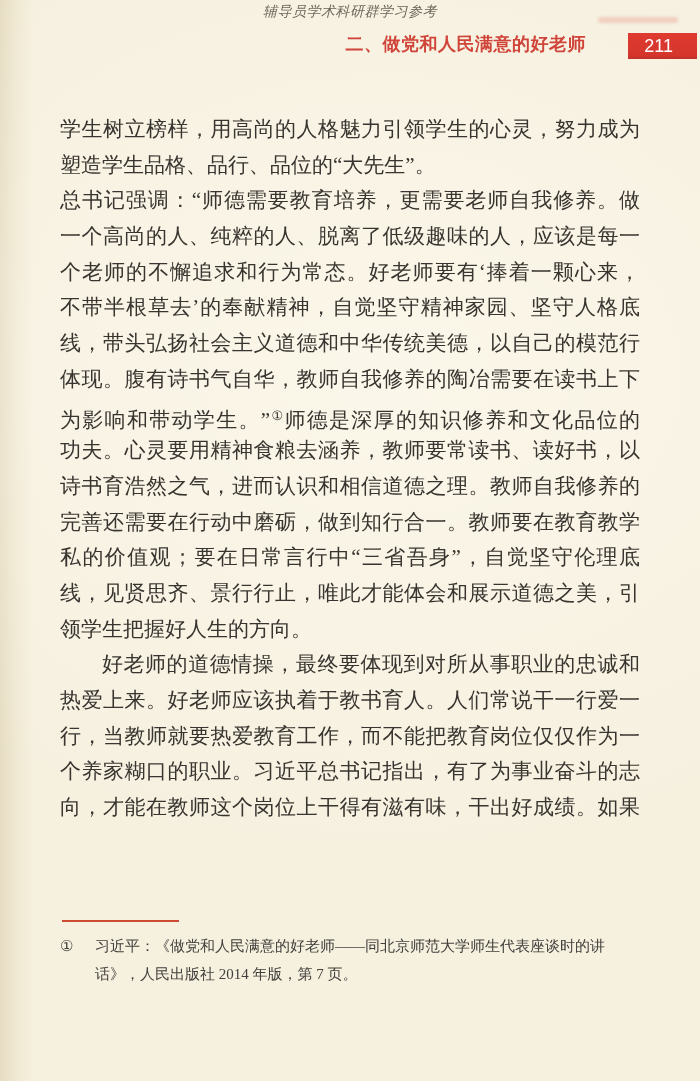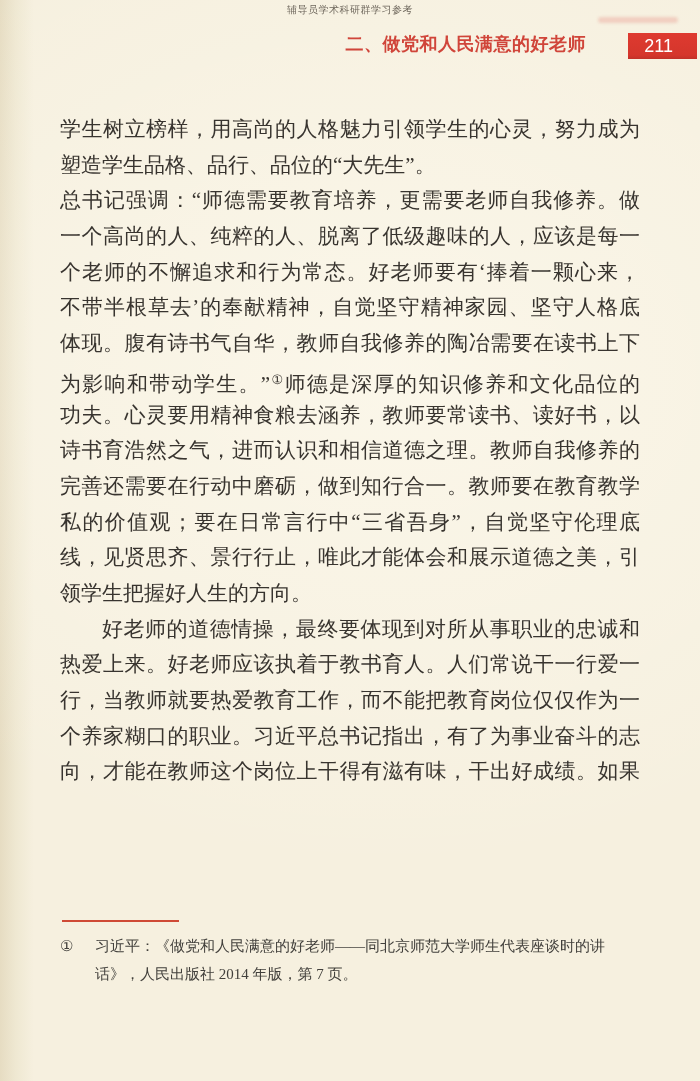--- a/index.html
+++ b/index.html
@@ -17,22 +17,23 @@
       linear-gradient(90deg, #e6dcc2 0px, #efe8d2 16px, #f6f0df 34px, #f6f0df 100%);
   }
   
   .artifact {
     position: absolute; left: 598px; top: 17px; width: 80px; height: 6px;
     background: rgba(227,120,108,0.28); border-radius: 3px; filter: blur(1.5px);
   }
   .running-header {
     position: absolute; top: 3px; left: 0; width: 100%;
     text-align: center;
-    font-size: 10px; letter-spacing: 0.5px;
+    font-size: 14px; letter-spacing: 0.5px;
     color: #6e675c;
+    font-style: italic;
   }
   .section-title {
     position: absolute; top: 33px; right: 114px;
     font-family: "Liberation Sans", "DejaVu Sans", sans-serif;
     font-weight: bold; font-size: 18px; line-height: 22px;
     letter-spacing: 0.5px;
     color: var(--accent-red, #d0453a);
     white-space: nowrap;
   }
   .page-badge {
@@ -89,20 +90,21 @@
 
   <div class="page-badge">211</div>
 
   <div class="body-text" id="body-lines">
       <div class="line just">学生树立榜样，用高尚的人格魅力引领学生的心灵，努力成为</div>
       <div class="line">塑造学生品格、品行、品位的“大先生”。</div>
       <div class="line just">总书记强调：“师德需要教育培养，更需要老师自我修养。做</div>
       <div class="line just">一个高尚的人、纯粹的人、脱离了低级趣味的人，应该是每一</div>
       <div class="line just">个老师的不懈追求和行为常态。好老师要有‘捧着一颗心来，</div>
       <div class="line just">不带半根草去’的奉献精神，自觉坚守精神家园、坚守人格底</div>
+      <div class="line just">线，带头弘扬社会主义道德和中华传统美德，以自己的模范行</div>
       <div class="line just">体现。腹有诗书气自华，教师自我修养的陶冶需要在读书上下</div>
       <div class="line just">为影响和带动学生。”<span class="sup">①</span>师德是深厚的知识修养和文化品位的</div>
       <div class="line just">功夫。心灵要用精神食粮去涵养，教师要常读书、读好书，以</div>
       <div class="line just">诗书育浩然之气，进而认识和相信道德之理。教师自我修养的</div>
       <div class="line just">完善还需要在行动中磨砺，做到知行合一。教师要在教育教学</div>
       <div class="line just">私的价值观；要在日常言行中“三省吾身”，自觉坚守伦理底</div>
       <div class="line just">线，见贤思齐、景行行止，唯此才能体会和展示道德之美，引</div>
       <div class="line">领学生把握好人生的方向。</div>
       <div class="line just indent">好老师的道德情操，最终要体现到对所从事职业的忠诚和</div>
       <div class="line just">热爱上来。好老师应该执着于教书育人。人们常说干一行爱一</div>

